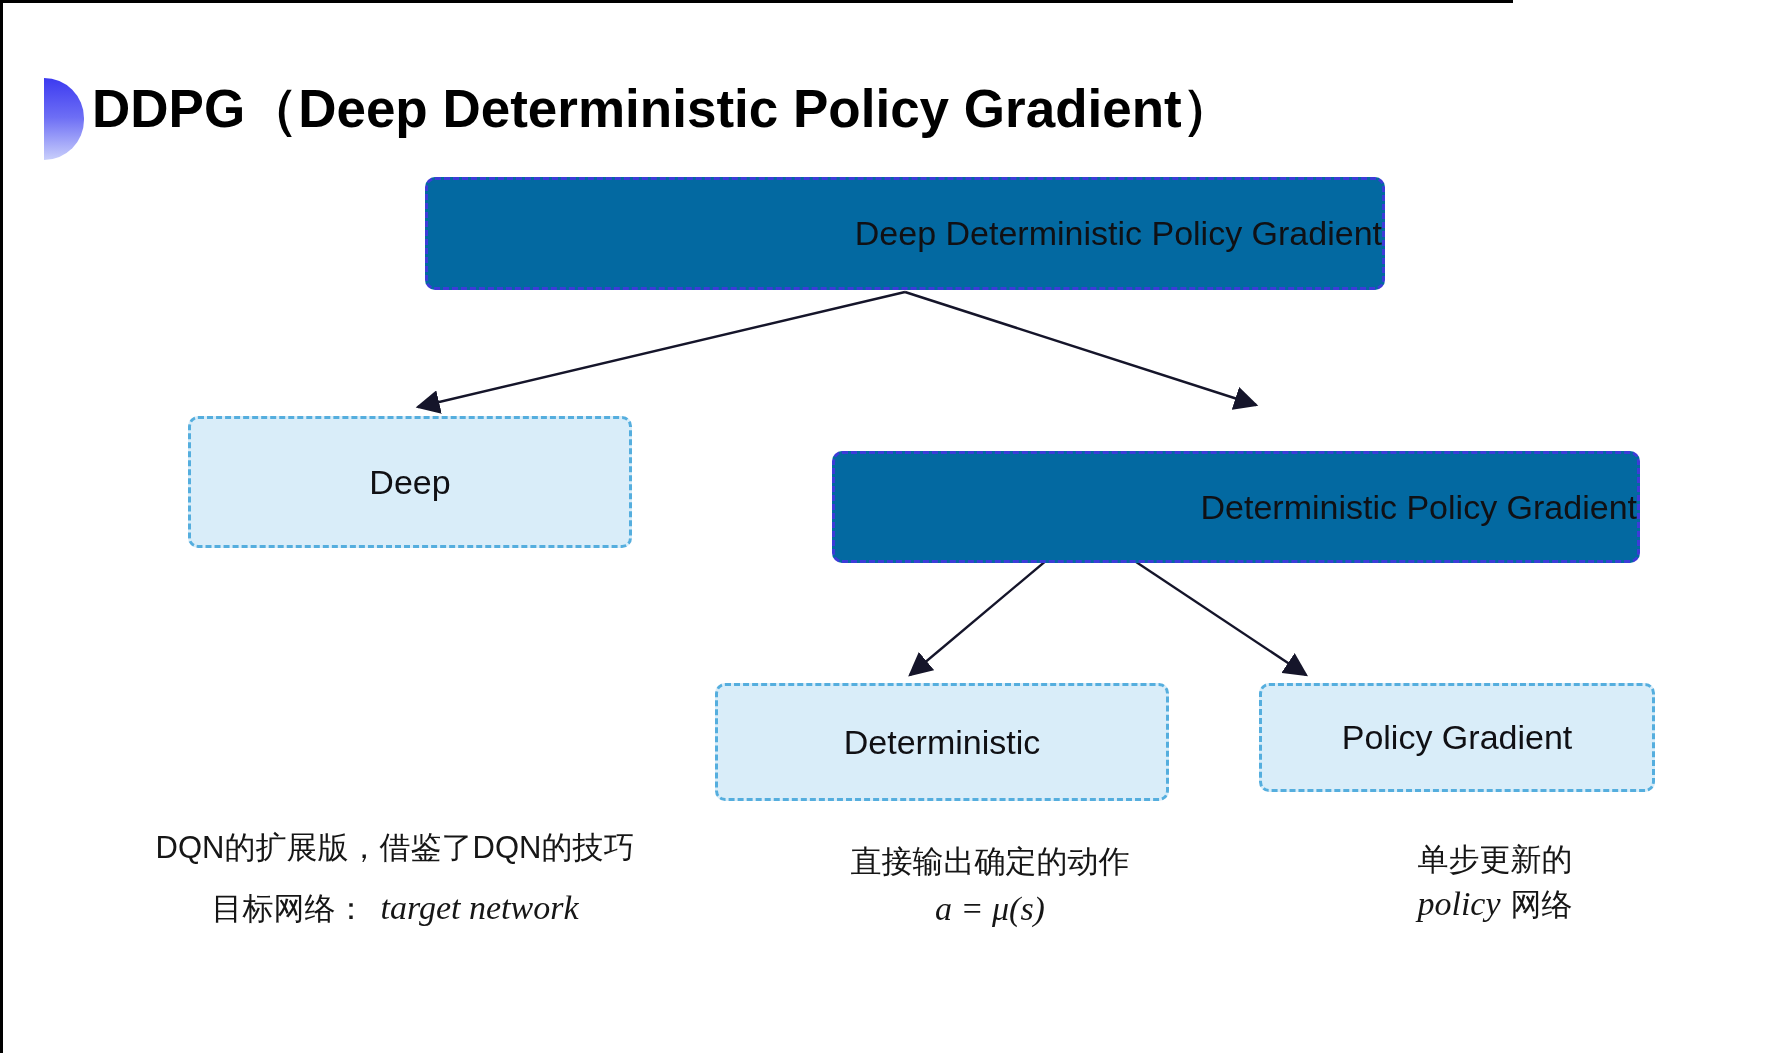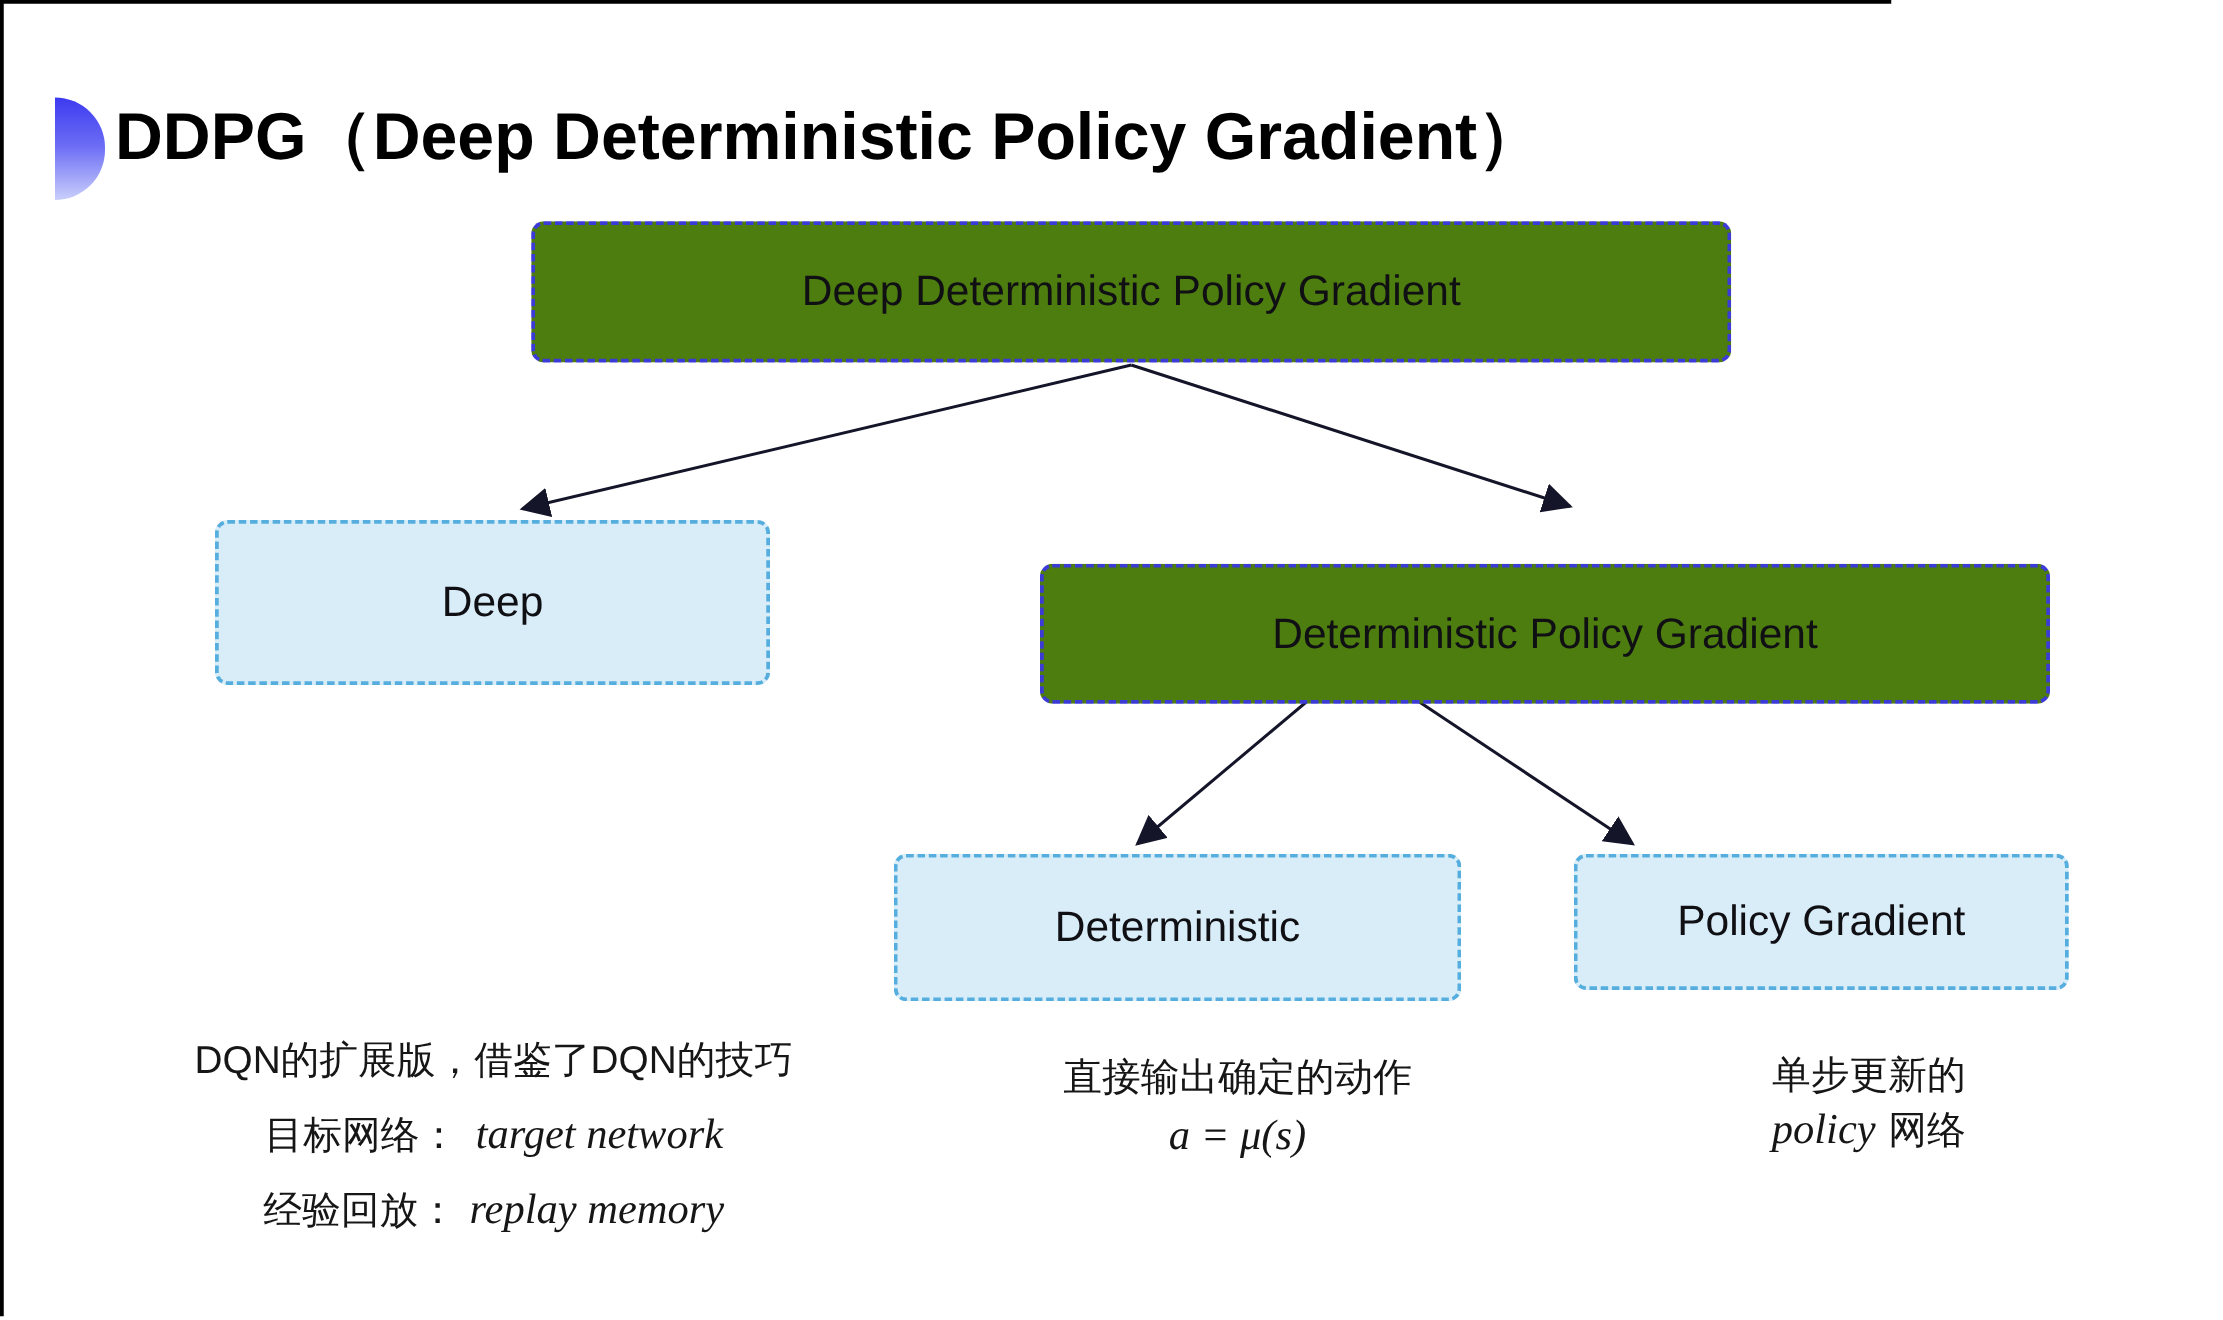--- a/index.html
+++ b/index.html
@@ -25,25 +25,25 @@
   }
 
   .node{
     position:absolute;
     display:flex;align-items:center;justify-content:center;
     border-radius:10px;
     font-size:34px;font-weight:500;color:#101014;
     box-sizing:border-box;
     text-align:center;
   }
-  .node.purple{background:#4d7c0f;border:3px dashed #3d3bd8;}
+  .node.purple{background:#0369a1;border:3px dashed #3d3bd8;justify-content:flex-end;}
   .node.blue{background:#d9edf9;border:3px dashed #55aede;}
 
   .node-root{left:425px;top:177px;width:960px;height:113px;}
-  .node-deep{left:172px;top:416px;width:444px;height:132px;}
+  .node-deep{left:188px;top:416px;width:444px;height:132px;}
   .node-dpg{left:832px;top:415px;width:808px;height:112px;margin-top:36px;}
   .node-det{left:715px;top:683px;width:454px;height:118px;}
   .node-pg{left:1259px;top:683px;width:396px;height:109px;}
 
   .arrows{position:absolute;left:0;top:0;pointer-events:none;}
 
   .note{
     position:absolute;text-align:center;color:#161616;
     font-size:31px;line-height:60px;font-weight:500;
   }
@@ -104,23 +104,20 @@
     <span>Policy Gradient</span>
   </div>
 
   <div class="note note-deep">
     <div>
       <span>DQN的扩展版，借鉴了DQN的技巧</span>
     </div>
     <div>
       <span>目标网络：</span><span class="serif-italic gap-left">target network</span>
     </div>
-    <div>
-      <span>经验回放：</span><span class="serif-italic gap-small">replay memory</span>
-    </div>
   </div>
 
   <div class="note note-det">
     <div>
       <span>直接输出确定的动作</span>
     </div>
     <div class="formula">a = μ(s)</div>
   </div>
 
   <div class="note note-pg">

